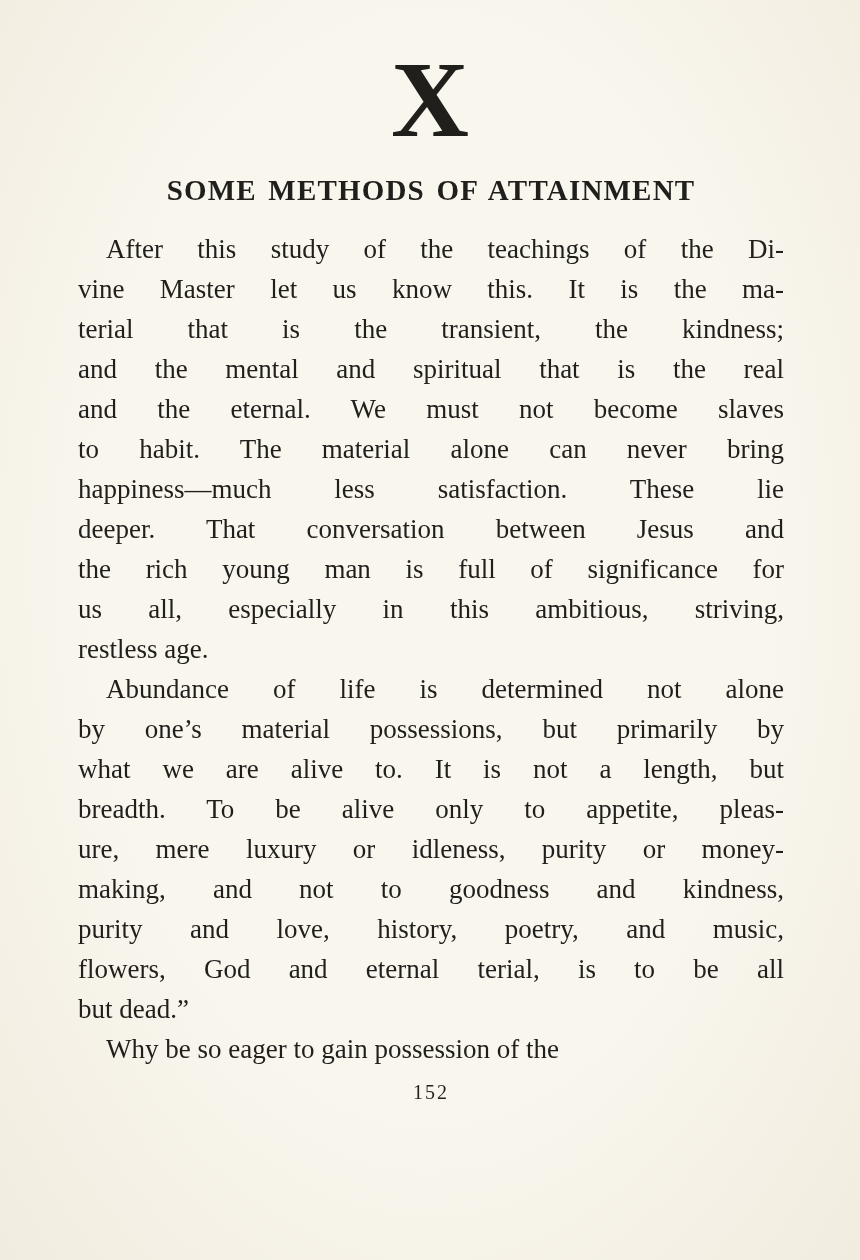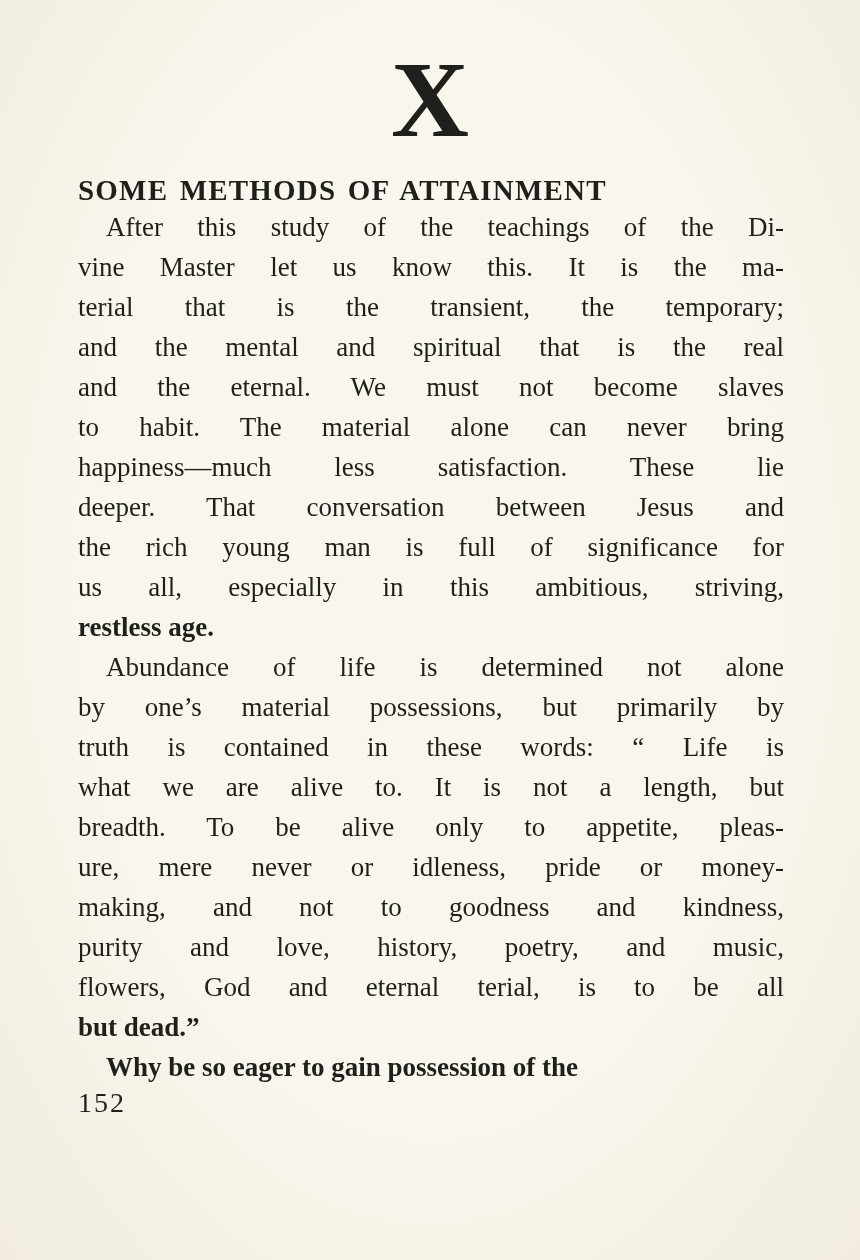--- a/index.html
+++ b/index.html
@@ -22,74 +22,76 @@
   .chapter-numeral {
     text-align: center;
     font-size: 108px;
     line-height: 1.0;
     font-weight: bold;
     letter-spacing: 2px;
     height: 112px;
   }
   .heading {
     margin: 16px 0 0 0;
+    text-align: center;
     font-size: 29px;
     font-weight: bold;
     letter-spacing: 1.2px;
     word-spacing: 3px;
   }
   .body-text {
+    margin-top: 22px;
     font-size: 27px;
     line-height: 40px;
   }
   .para .line {
     text-align: justify;
     text-align-last: justify;
   }
   .para .line:last-child {
     text-align-last: left;
-    font-weight: bold;
   }
   .para .line:first-child {
     text-indent: 28px;
   }
   .page-number {
-    font-size: 28px;
+    margin-top: 12px;
+    text-align: center;
+    font-size: 20px;
     letter-spacing: 2px;
   }
 </style>
 </head>
 <body>
 
 <div class="page">
   <div class="chapter-numeral">X</div>
 
   <h1 class="heading">SOME METHODS OF ATTAINMENT</h1>
 
   <div class="body-text">
     <div class="para">
         <div class="line">After this study of the teachings of the Di-</div>
         <div class="line">vine Master let us know this. It is the ma-</div>
-        <div class="line">terial that is the transient, the temporary;</div>
+        <div class="line">terial that is the transient, the kindness;</div>
         <div class="line">and the mental and spiritual that is the real</div>
         <div class="line">and the eternal. We must not become slaves</div>
         <div class="line">to habit. The material alone can never bring</div>
         <div class="line">happiness—much less satisfaction. These lie</div>
         <div class="line">deeper. That conversation between Jesus and</div>
         <div class="line">the rich young man is full of significance for</div>
         <div class="line">us all, especially in this ambitious, striving,</div>
         <div class="line">restless age.</div>
       </div>
     <div class="para">
         <div class="line">Abundance of life is determined not alone</div>
         <div class="line">by one’s material possessions, but primarily by</div>
-        <div class="line">truth is contained in these words: “ Life is</div>
         <div class="line">what we are alive to. It is not a length, but</div>
         <div class="line">breadth. To be alive only to appetite, pleas-</div>
-        <div class="line">ure, mere never or idleness, pride or money-</div>
+        <div class="line">ure, mere luxury or idleness, purity or money-</div>
         <div class="line">making, and not to goodness and kindness,</div>
         <div class="line">purity and love, history, poetry, and music,</div>
         <div class="line">flowers, God and eternal terial, is to be all</div>
         <div class="line">but dead.”</div>
       </div>
     <div class="para">
         <div class="line">Why be so eager to gain possession of the</div>
       </div>
   </div>
 

